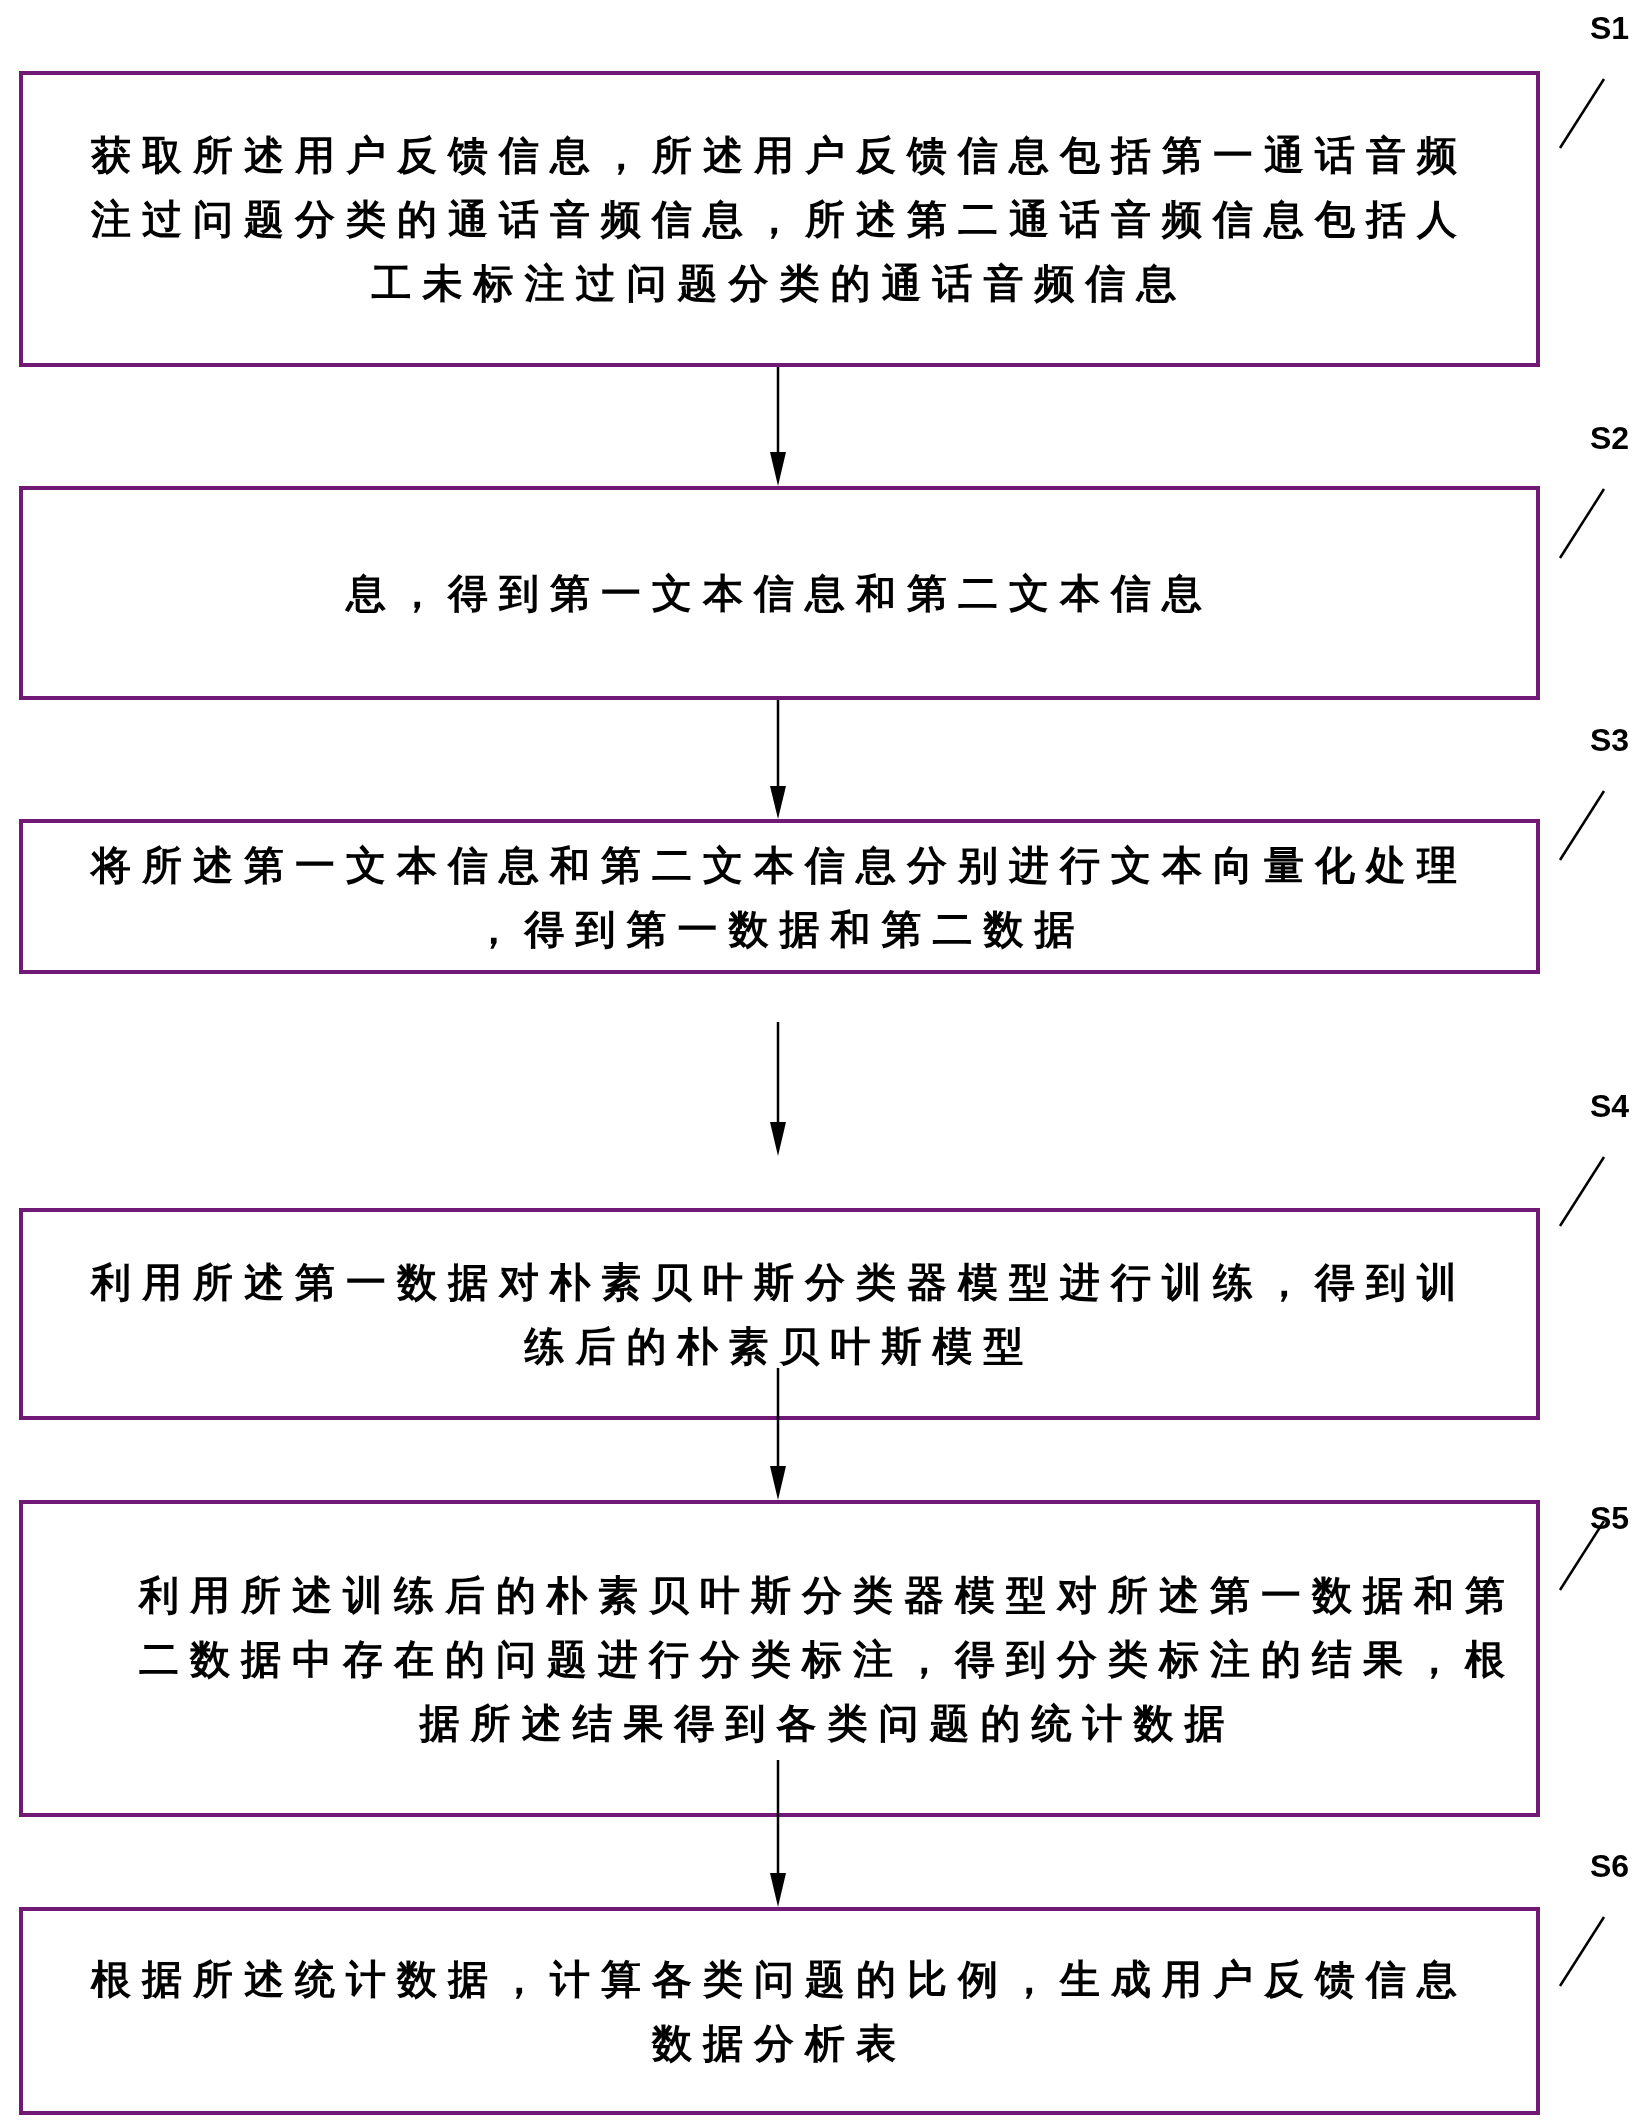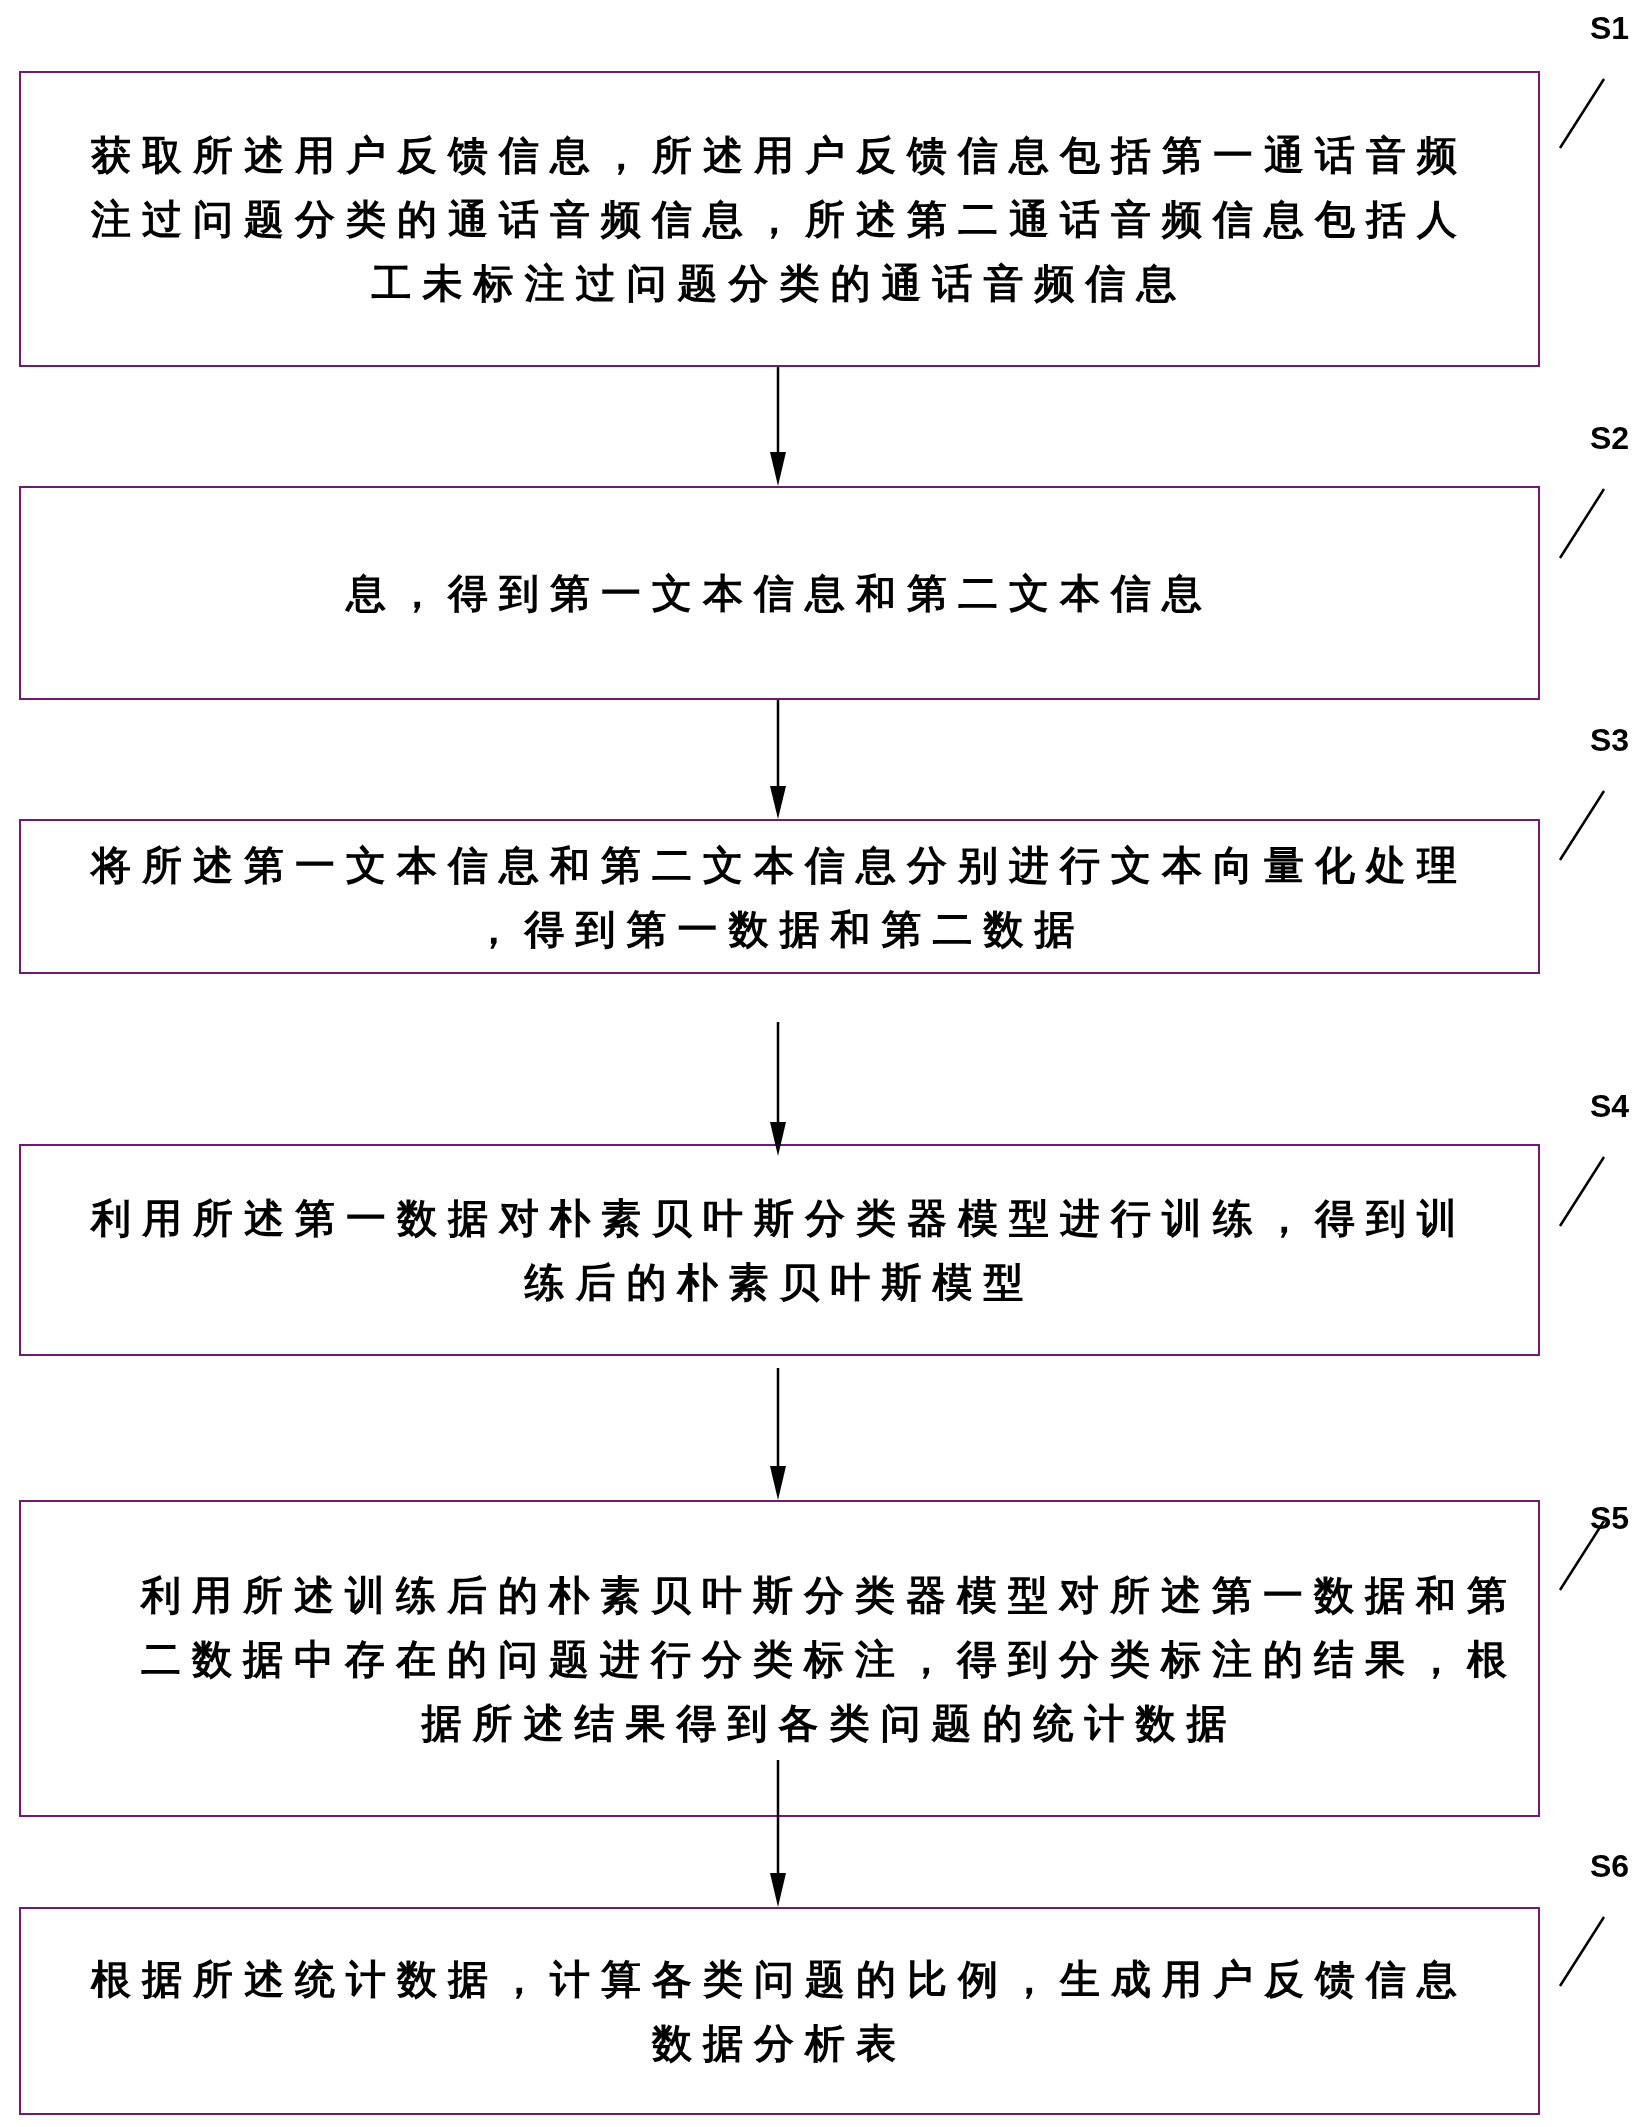--- a/index.html
+++ b/index.html
@@ -1,18 +1,18 @@
 <!DOCTYPE html>
 <html><head>
 <meta charset="utf-8">
 <style>
   html, body { margin:0; padding:0; background:#ffffff; }
   body { width:1652px; height:2127px; position:relative; overflow:hidden;
          font-family:"DejaVu Sans", sans-serif; color:#000; }
-  .box { position:absolute; left:19px; width:1521px; border:2px solid #701a75;
+  .box { position:absolute; left:19px; width:1521px; border:4px solid #701a75;
          box-sizing:border-box; display:flex; align-items:center; justify-content:center;
          background:#fff; }
   .box-text { text-align:center; font-size:40px; font-weight:bold; line-height:64px;
               letter-spacing:11px; padding:0 20px; }
   .line { display:block; white-space:nowrap; }
   .step-label { position:absolute; left:1590px; font-family:"Liberation Sans", sans-serif;
                 font-weight:bold; font-size:32px; }
   svg.overlay { position:absolute; left:0; top:0; }
 </style>
 </head>
@@ -32,21 +32,21 @@
   </div>
 </div>
 
 <div class="box" style="top:819px;height:155px;">
   <div class="box-text">
     <span class="line">将所述第一文本信息和第二文本信息分别进行文本向量化处理</span>
     <span class="line">，得到第一数据和第二数据</span>
   </div>
 </div>
 
-<div class="box" style="top:1144px;height:212px;">
+<div class="box" style="top:1208px;height:212px;">
   <div class="box-text">
     <span class="line">利用所述第一数据对朴素贝叶斯分类器模型进行训练，得到训</span>
     <span class="line">练后的朴素贝叶斯模型</span>
   </div>
 </div>
 
 <div class="box" style="top:1500px;height:317px;justify-content:flex-end;">
   <div class="box-text">
     <span class="line">利用所述训练后的朴素贝叶斯分类器模型对所述第一数据和第</span>
     <span class="line">二数据中存在的问题进行分类标注，得到分类标注的结果，根</span>

